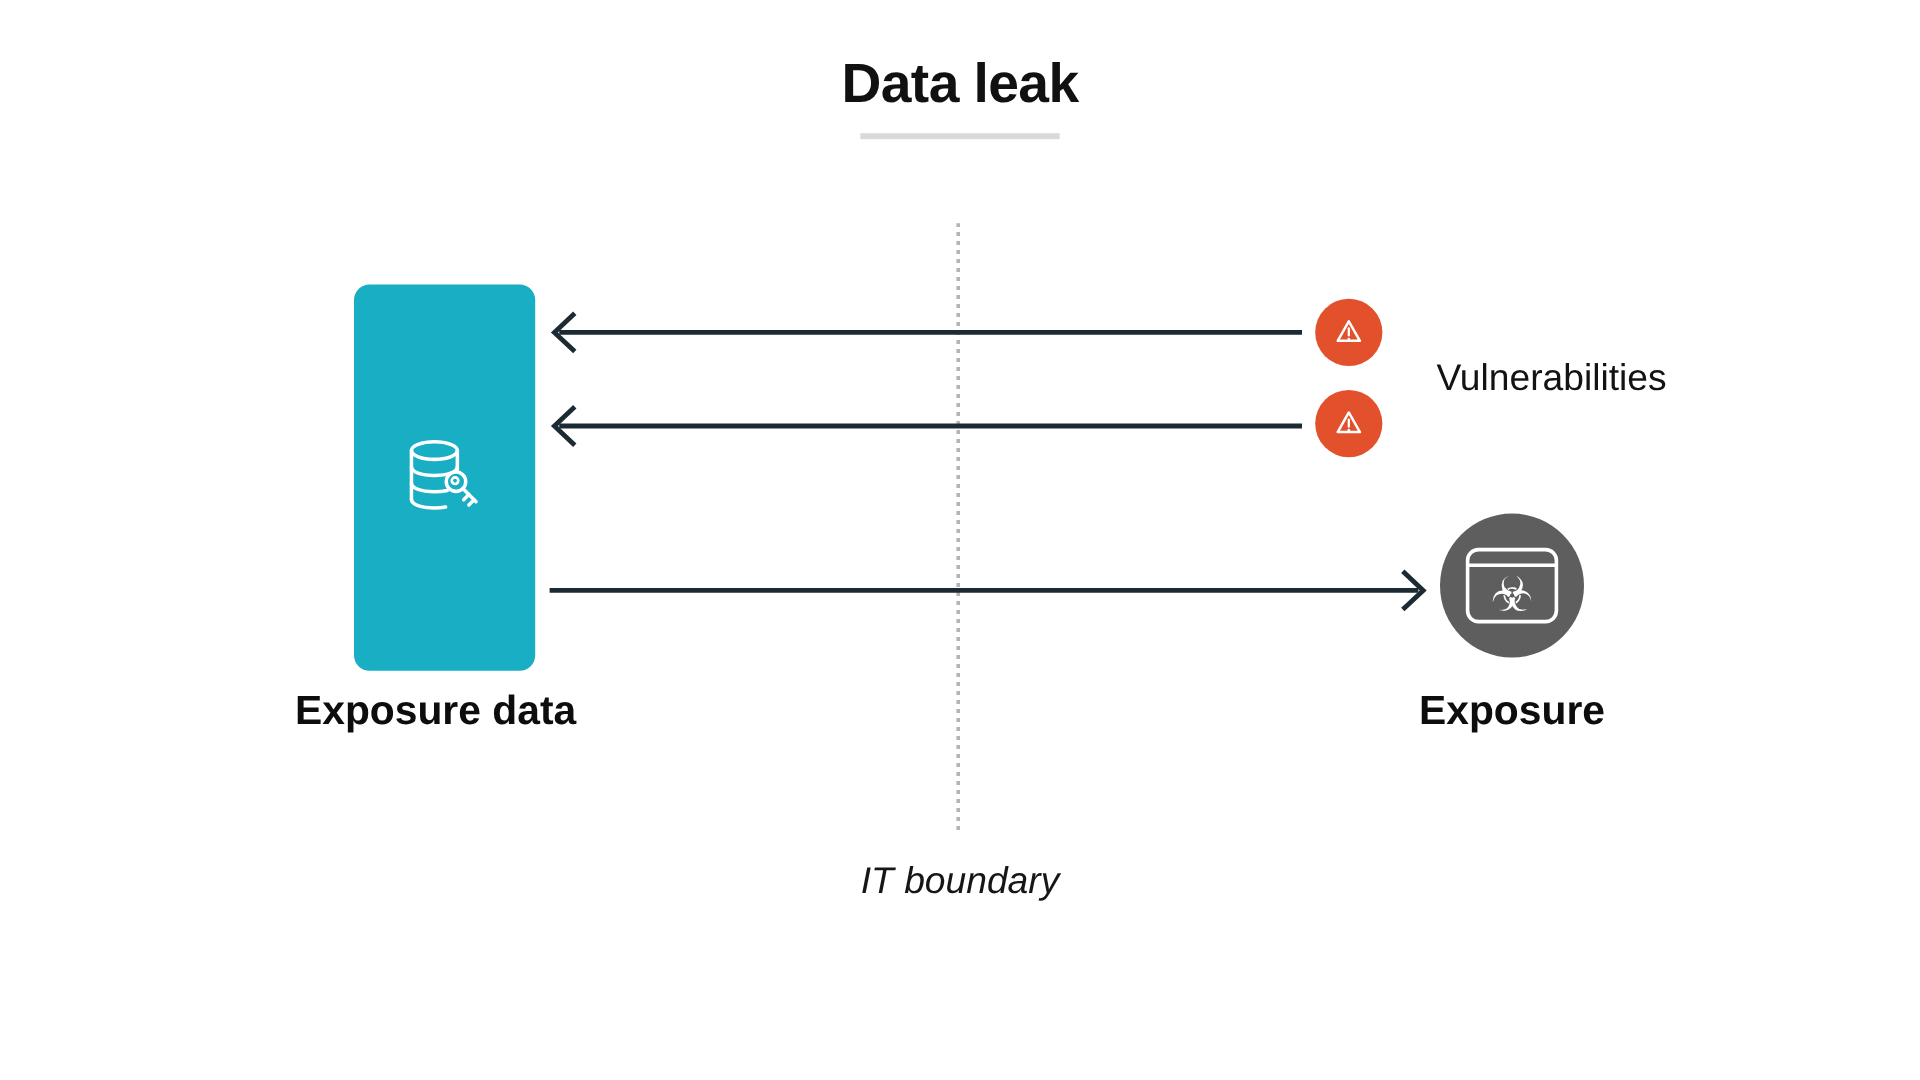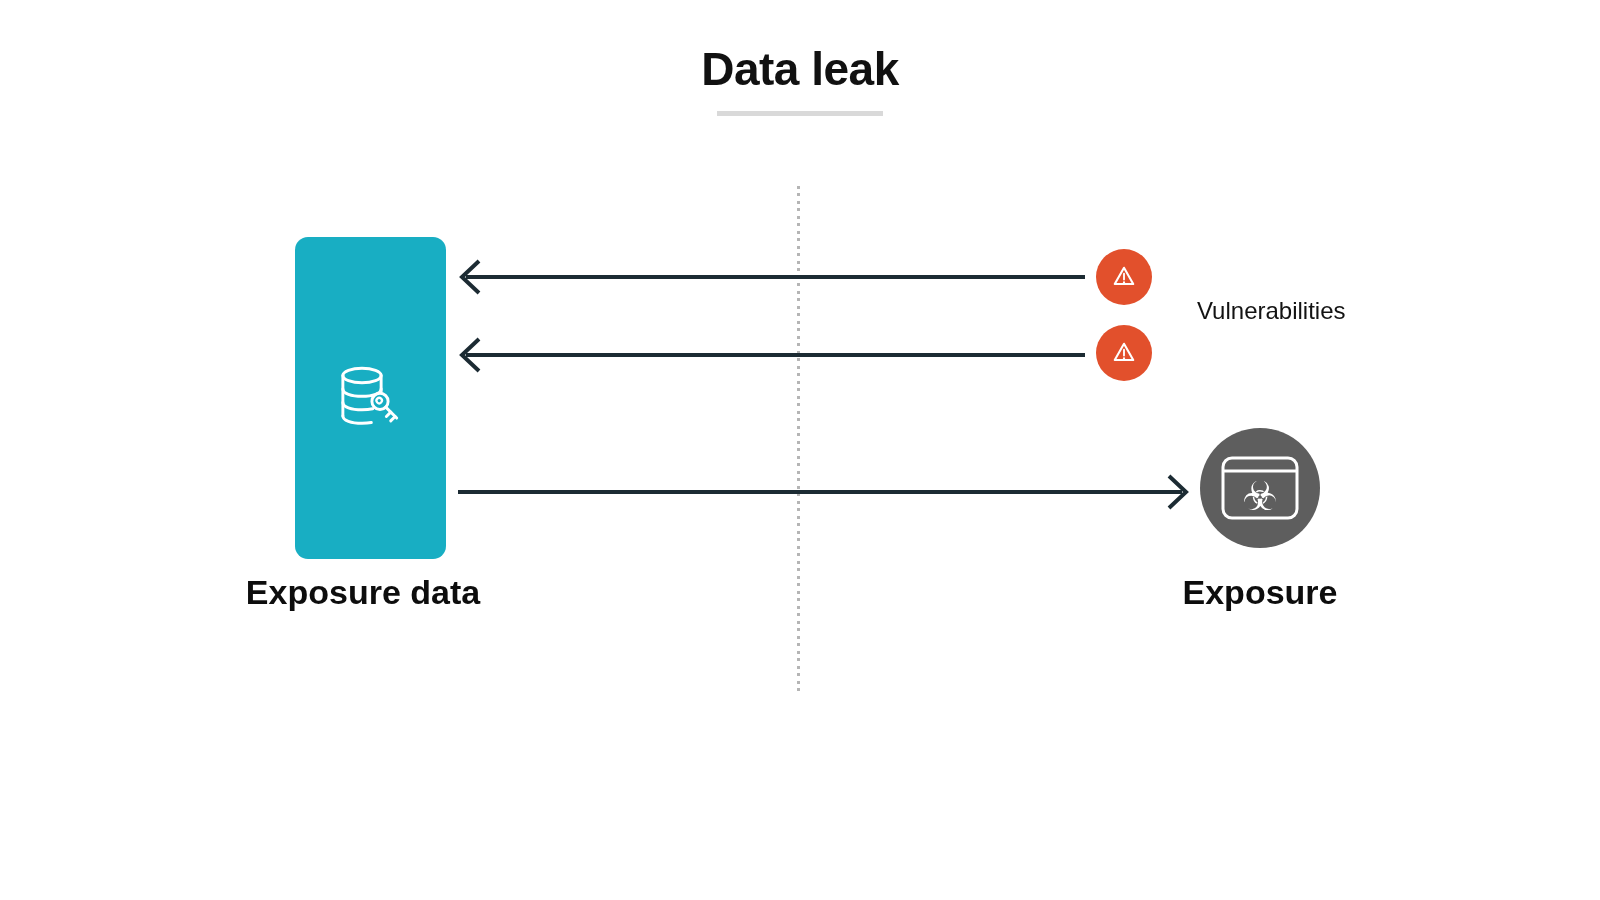--- a/index.html
+++ b/index.html
@@ -49,21 +49,21 @@
   .exposure-label{ left:1260px; top:573px;text-align:right; }
 
   .vuln-badge{
     width:56px; height:56px; border-radius:50%;
     background:var(--orange);
     display:flex; align-items:center; justify-content:center;
   }
   .vuln-badge-1{ left:1096px; top:249px; }
   .vuln-badge-2{ left:1096px; top:325px; }
   .vuln-label{
-    left:1197px; top:297px; font-size:24px; font-weight:400;
+    left:1197px; top:297px; font-size:31px; font-weight:400;
     white-space:nowrap; color:#131313;
   }
 
   .exposure-circle{
     left:1200px; top:428px; width:120px; height:120px; border-radius:50%;
     background:var(--gray);
     display:flex; align-items:center; justify-content:center;
   }
 
   .arrow-layer{ left:0; top:0; pointer-events:none; }
@@ -76,20 +76,21 @@
 </style>
 </head>
 <body>
 
 <div class="canvas">
 
   <div class="abs centered title">Data leak</div>
   <div class="abs centered title-underline"></div>
 
   <div class="abs boundary-line"></div>
+  <div class="abs centered boundary-label">IT boundary</div>
 
   <div class="abs sensitive-card">
     <svg width="72" height="72" viewBox="0 0 64 64">
       <g class="icon-stroke" stroke-width="2.6" stroke-linecap="round">
         <ellipse cx="24" cy="12" rx="17" ry="6.5"></ellipse>
         <path d="M7,12 V48"></path>
         <path d="M41,12 V28.5"></path>
         <path d="M7,24 C7,28 14.5,30.5 24,30.5 C33.5,30.5 41,28 41,24"></path>
         <path d="M7,36 C7,40 14.5,42.5 24,42.5 C27.5,42.5 30.8,42.2 33.5,41.6"></path>
         <path d="M7,48 C7,52 14.5,54.5 24,54.5 C27,54.5 29.8,54.3 32.3,53.8"></path>

